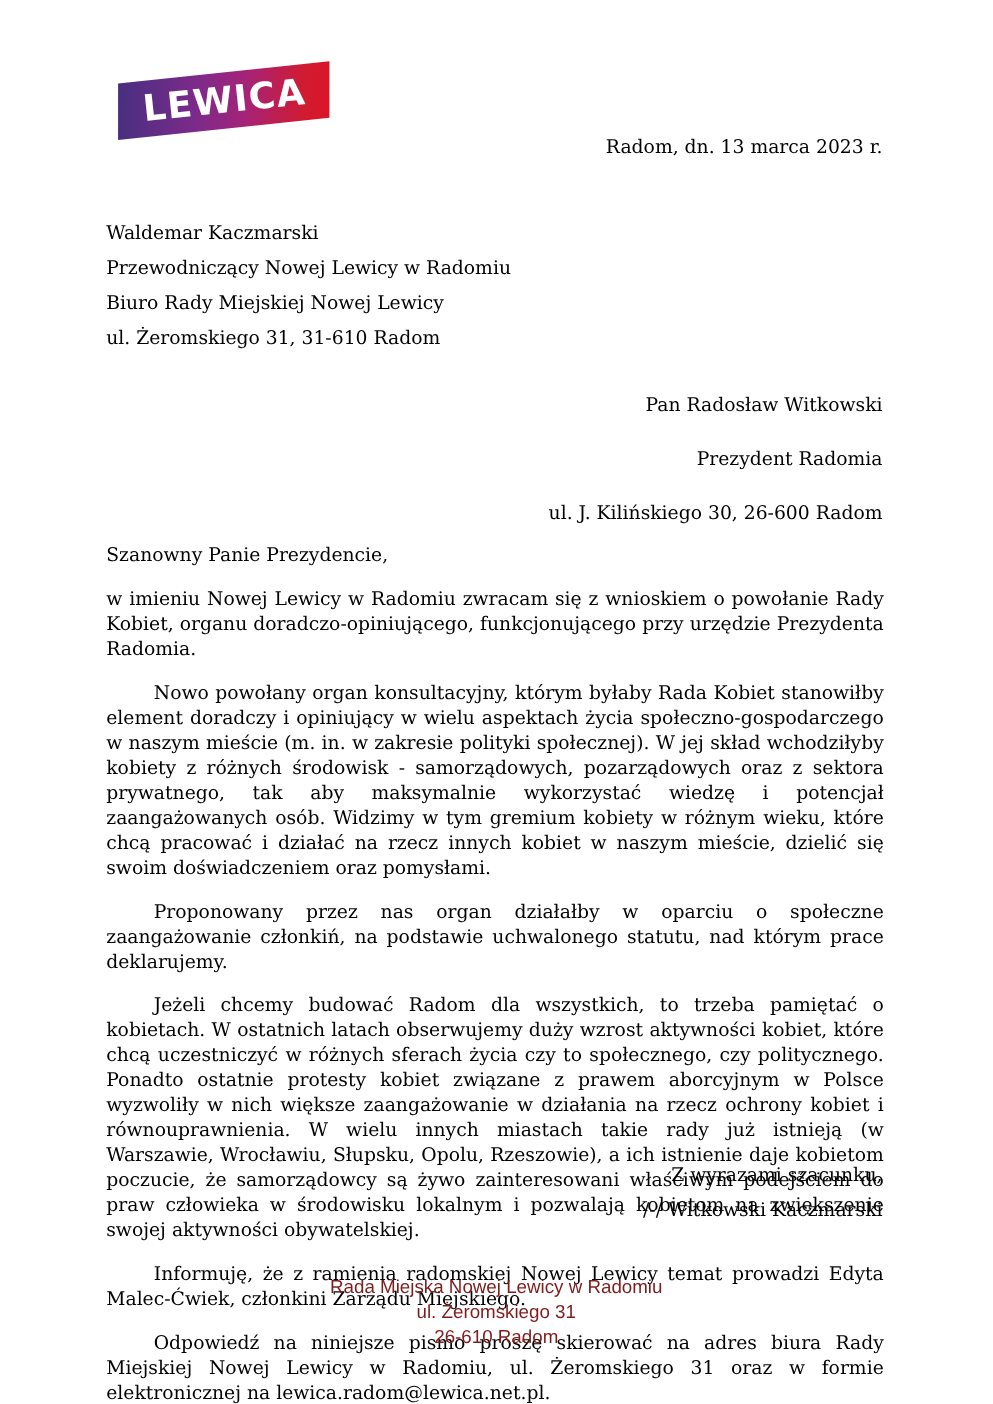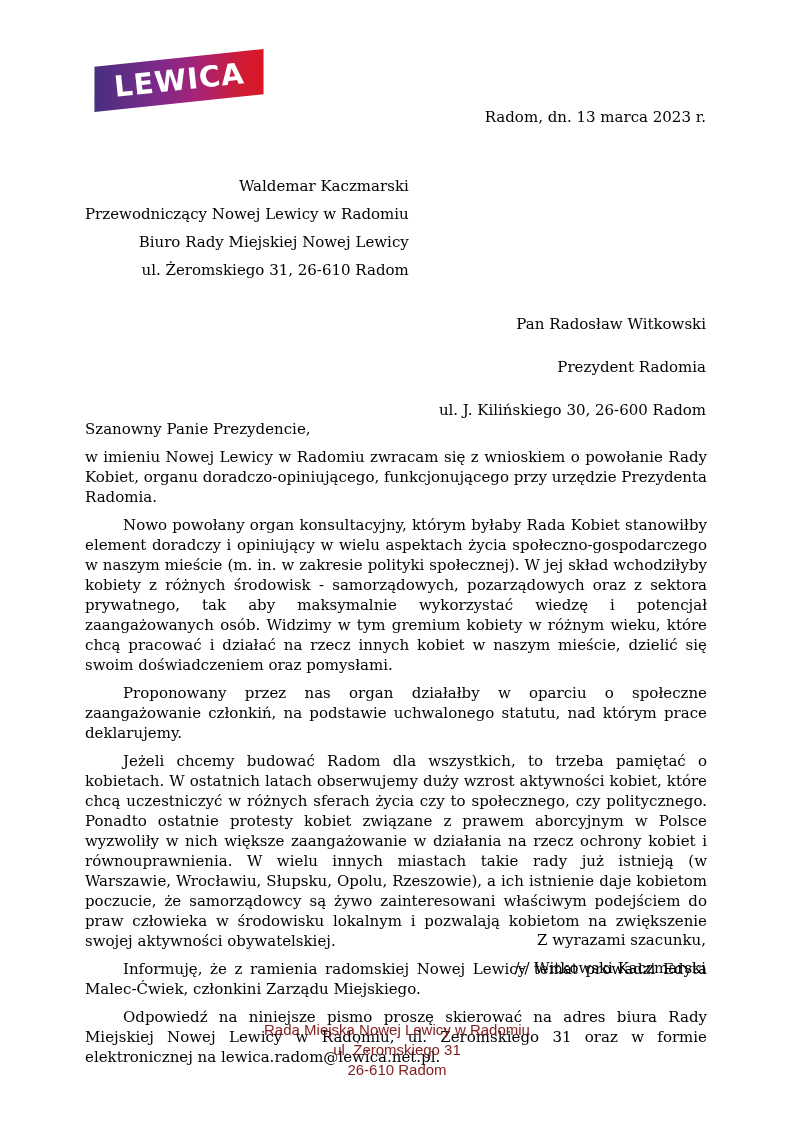--- a/index.html
+++ b/index.html
@@ -40,38 +40,38 @@
     position: absolute;
     top: 107px;
     right: 88px;
     font-size: 15px;
     line-height: 20px;
     margin-left: 45px;
   }
 
   
   .sender { position: absolute; left: 85px; top: 172px; font-size: 15px; }
-  .sender .line { line-height: 28px; text-align: right; }
+  .sender .line { line-height: 28px; }
 
   
   .recipient { position: absolute; right: 88px; top: 296px; text-align: right; font-size: 15px; }
   .recipient .line { line-height: 30px; margin-top: 13px; }
 
   
   .letter-body {
     position: absolute;
     left: 85px;
     top: 419px;
     width: 622px;
     font-size: 15px;
     line-height: 20px;
     text-align: justify;
   }
   .salutation { margin: 0 0 10px 0; text-align: left; }
-  .letter-body p { margin: 0 0 8px 0; }
+  .letter-body p { margin: 15px 0 8px 0; }
   .letter-body p.indent { text-indent: 38px; }
 
   
   .closing { position: absolute; right: 88px; top: 926px; text-align: right; font-size: 15px; }
   .closing .line { line-height: 28px; }
 
   
   .page-footer {
     position: absolute;
     left: 0;
@@ -94,21 +94,21 @@
       <span class="logo-text">LEWICA</span>
     </div>
   </div>
 
   <div class="date-line">Radom, dn. 13 marca 2023 r.</div>
 
   <div class="sender">
     <div class="line">Waldemar Kaczmarski</div>
     <div class="line">Przewodniczący Nowej Lewicy w Radomiu</div>
     <div class="line">Biuro Rady Miejskiej Nowej Lewicy</div>
-    <div class="line">ul. Żeromskiego 31, 26-610 Radom</div>
+    <div class="line">ul. Żeromskiego 31, 31-610 Radom</div>
   </div>
 
   <div class="recipient">
     <div class="line">Pan Radosław Witkowski</div>
     <div class="line">Prezydent Radomia</div>
     <div class="line">ul. J. Kilińskiego 30, 26-600 Radom</div>
   </div>
 
   <div class="letter-body">
     <p class="salutation">Szanowny Panie Prezydencie,</p>

